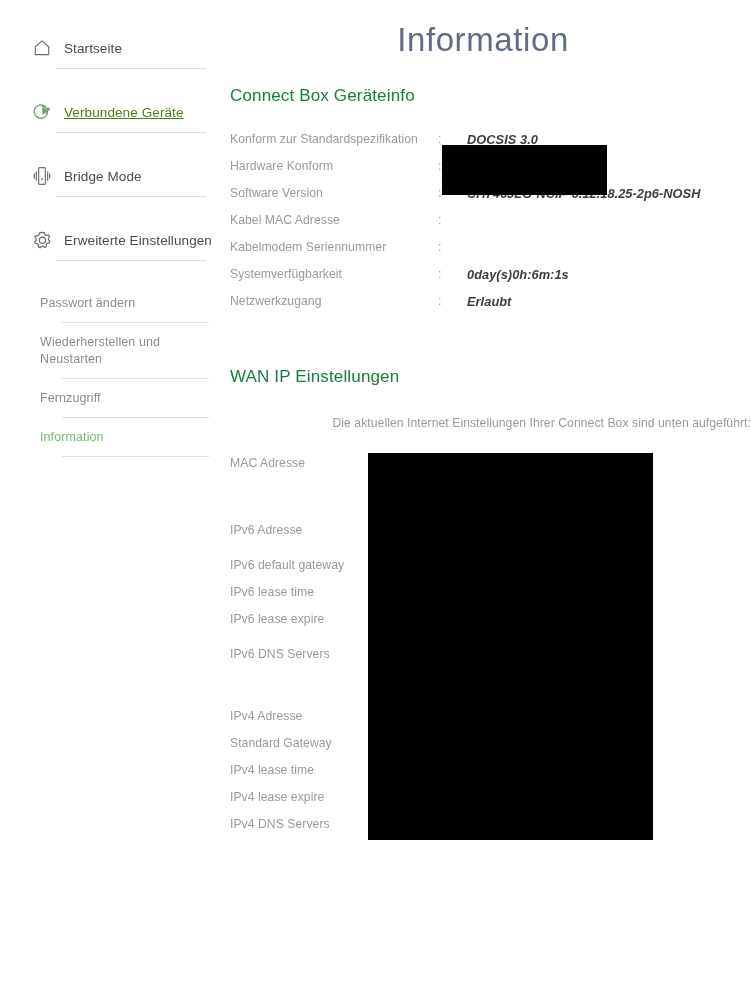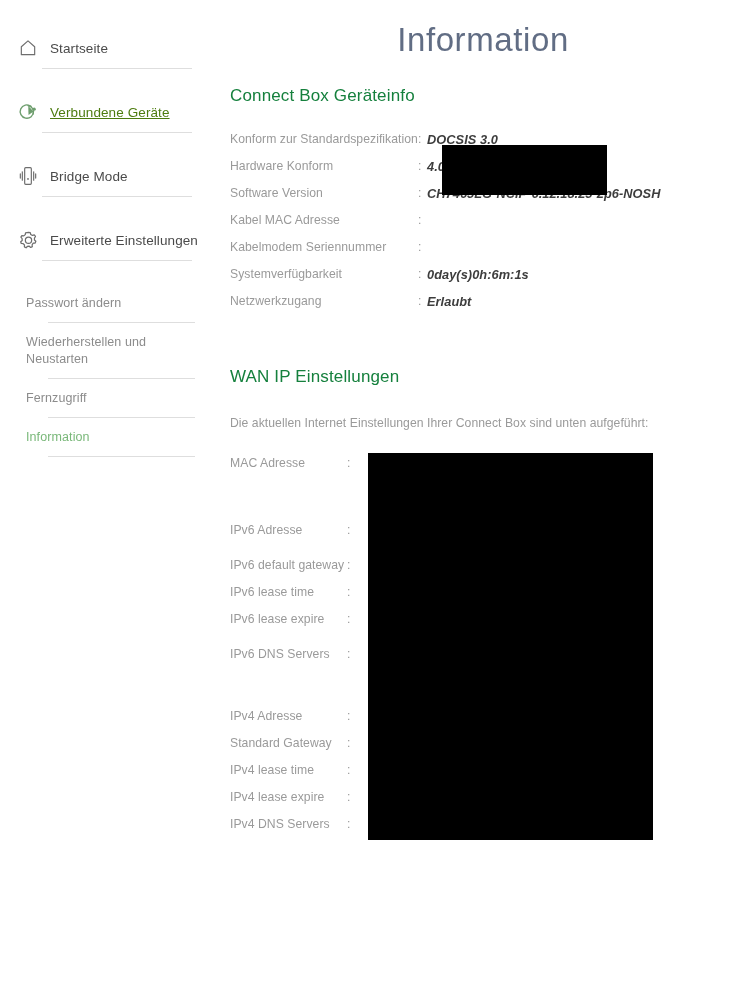--- a/index.html
+++ b/index.html
@@ -7,21 +7,21 @@
     margin: 0; padding: 0;
     width: 751px; height: 1000px;
     background: #ffffff;
     font-family: "Liberation Sans", sans-serif;
     -webkit-font-smoothing: antialiased;
   }
   .page { position: relative; width: 751px; height: 1000px; overflow: hidden; }
 
   
   .sidebar {
-    position: absolute; left: 2px; top: 0;
+    position: absolute; left: 16px; top: 0;
     width: 215px; height: 1000px;
     padding-top: 28px;
   }
   .nav-group { position: relative; }
   .nav-item {
     display: flex; align-items: center;
     height: 40px;
     padding-left: 14px;
     cursor: pointer;
   }
@@ -93,20 +93,21 @@
     font-size: 12.2px;
     color: #9a9a9a;
     letter-spacing: .05px;
   }
 
   .info-table { position: relative; }
   .info-row {
     display: flex;
     align-items: flex-start;
     height: 27px;
+    gap: 20px;
   }
   .info-label {
     font-size: 12.2px;
     color: #9a9a9a;
     letter-spacing: .05px;
     white-space: nowrap;
   }
   .info-colon {
     font-size: 12.2px;
     color: #9a9a9a;
@@ -273,21 +274,21 @@
           <span class="info-colon">:</span>
           <span class="info-value">Erlaubt</span>
         </div>
 
         <div class="redaction" style="left:212px; top:13px; width:165px; height:50px;"></div>
       </div>
     </section>
 
     <section class="section" style="margin-top:46px;">
       <div class="section-title">WAN IP Einstellungen</div>
-      <div class="section-desc" style="margin-top:29px;">Die aktuellen Internet Einstellungen Ihrer Connect Box sind unten aufgeführt:</div>
+      <div class="section-desc" style="margin-top:29px;text-align:right;">Die aktuellen Internet Einstellungen Ihrer Connect Box sind unten aufgeführt:</div>
 
       <div class="info-table" id="wan-info" style="margin-top:26px;">
         <div class="info-row">
           <span class="info-label">MAC Adresse</span>
           <span class="info-colon">:</span>
         </div>
         <div style="height:40px;"></div>
         <div class="info-row">
           <span class="info-label">IPv6 Adresse</span>
           <span class="info-colon">:</span>

